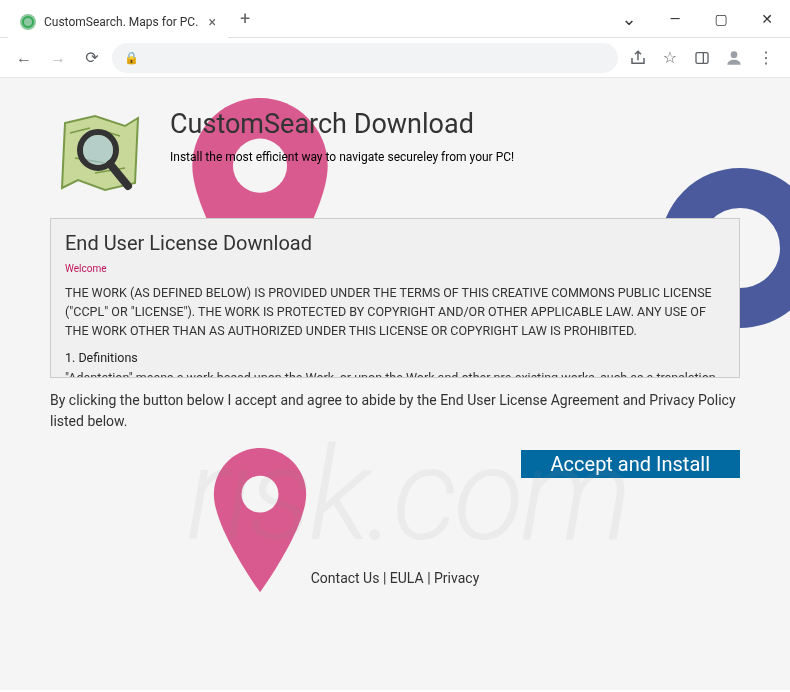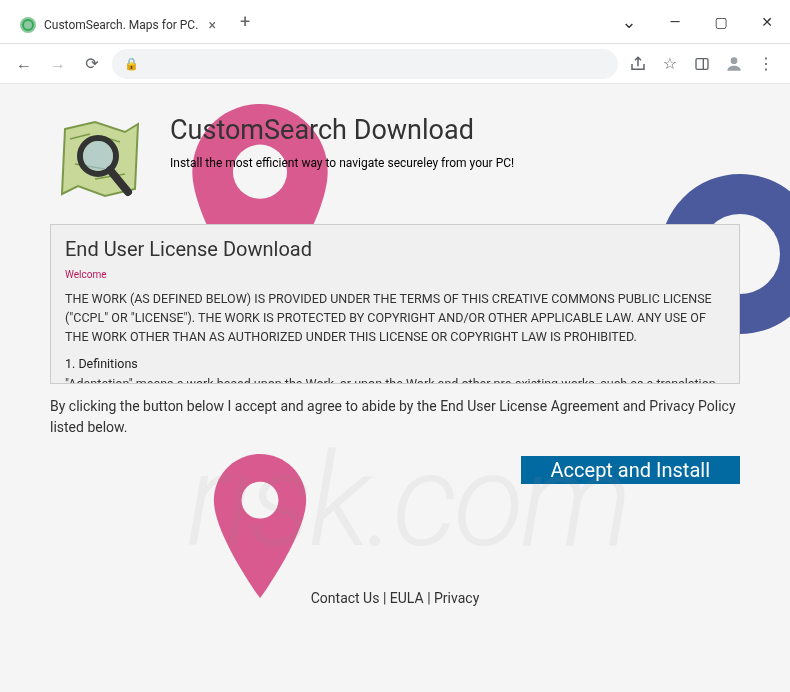--- a/index.html
+++ b/index.html
@@ -1,18 +1,18 @@
 <!DOCTYPE html>
 <html><head>
 <meta charset="utf-8">
 <style>
 * { margin:0; padding:0; box-sizing:border-box; font-family:-apple-system,BlinkMacSystemFont,"Segoe UI",Roboto,Arial,sans-serif; }
 body { width:790px; height:692px; background:#fff; overflow:hidden; position:relative; }
 
-.titlebar { height:44px; background:#fff; display:flex; align-items:center; border-bottom:1px solid #e0e0e0; }
+.titlebar { height:38px; background:#fff; display:flex; align-items:center; border-bottom:1px solid #e0e0e0; }
 .tab { display:flex; align-items:center; height:34px; margin-left:8px; margin-top:6px; padding:0 12px; background:#fff; border-radius:8px 8px 0 0; min-width:220px; gap:8px; }
 .favicon { width:16px; height:16px; border-radius:50%; background:#8fc8a0; position:relative; flex-shrink:0; }
 .favicon::after { content:""; position:absolute; width:8px; height:8px; border:2px solid #3a5; border-radius:50%; top:2px; left:2px; }
 .tab-title { font-size:12px; color:#333; white-space:nowrap; overflow:hidden; text-overflow:ellipsis; flex:1; }
 .tab-close { font-size:14px; color:#666; cursor:pointer; }
 .newtab { font-size:18px; color:#666; margin-left:12px; cursor:pointer; }
 .win-controls { margin-left:auto; display:flex; gap:0; margin-right:0; }
 .win-btn { width:46px; height:40px; display:flex; align-items:center; justify-content:center; cursor:pointer; font-size:14px; color:#333; }
 .win-btn.chevron { font-size:18px; }
 
@@ -40,21 +40,21 @@
 .eula-box { background:#f0f0f0; border:1px solid #ccc; height:160px; overflow-y:scroll; padding:12px 14px; margin-bottom:12px; position:relative; }
 .eula-title { font-size:20px; color:#333; margin-bottom:8px; font-weight:400; }
 .eula-welcome { font-size:10px; color:#be185d; margin-bottom:10px; }
 .eula-para { font-size:12.5px; color:#333; line-height:1.5; margin-bottom:10px; }
 .eula-strong { font-size:12.5px; font-weight:normal; color:#222; margin-bottom:4px; }
 
 .consent { font-size:14px; color:#333; line-height:1.5; margin-bottom:18px; }
 .install-row { display:flex; justify-content:flex-end; }
 .install-btn { background:#0369a1; color:#fff; font-size:20px; padding:2px 30px; border:none; cursor:pointer; }
 
-.footer { position:absolute; bottom:90px; left:0; right:0; text-align:center; font-size:14px; color:#333; z-index:3; }
+.footer { position:absolute; bottom:104px; left:0; right:0; text-align:center; font-size:14px; color:#333; z-index:3; }
 .footer span { cursor:pointer; }
 
 .watermark { position:absolute; inset:0; display:flex; align-items:center; justify-content:center; pointer-events:none; z-index:10;margin-left:24px; }
 .watermark-text { font-size:130px; font-weight:300; color:rgba(150,150,150,0.10); font-style:italic; letter-spacing:-4px; transform:translateY(110px); }
 
 ::-webkit-scrollbar { width:16px; }
 ::-webkit-scrollbar-track { background:#e8e8e8; }
 ::-webkit-scrollbar-thumb { background:#bbb; }
 </style>
 </head>

